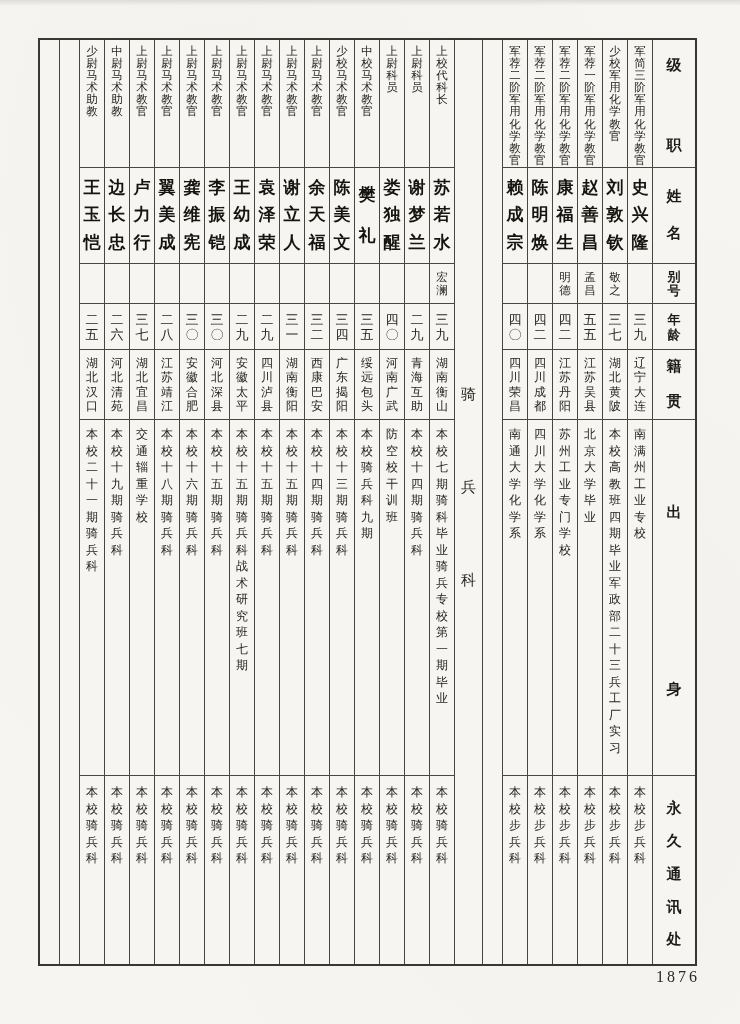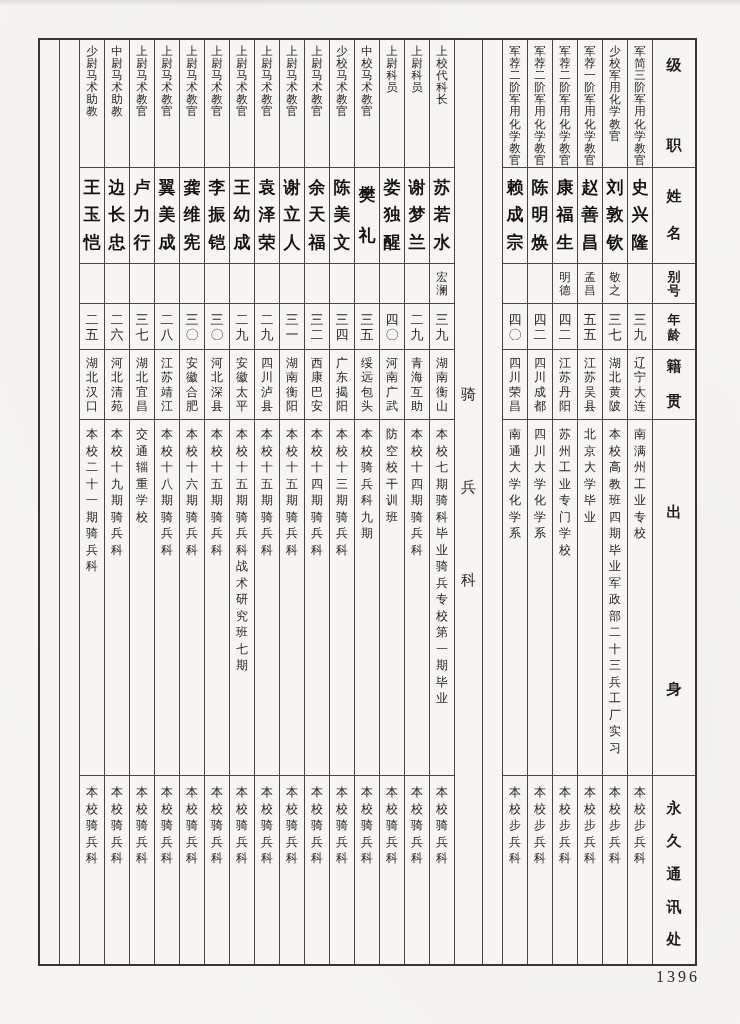--- a/index.html
+++ b/index.html
@@ -1379,13 +1379,13 @@
           <span>骑</span>
           <span>兵</span>
           <span>科</span>
         </div>
       </div>
     </div>
     <div class="col spacer-col"></div>
     <div class="col spacer-col"></div>
   </div>
 
-<div class="page-number">1396</div>
+<div class="page-number">1876</div>
 
 </body></html>

